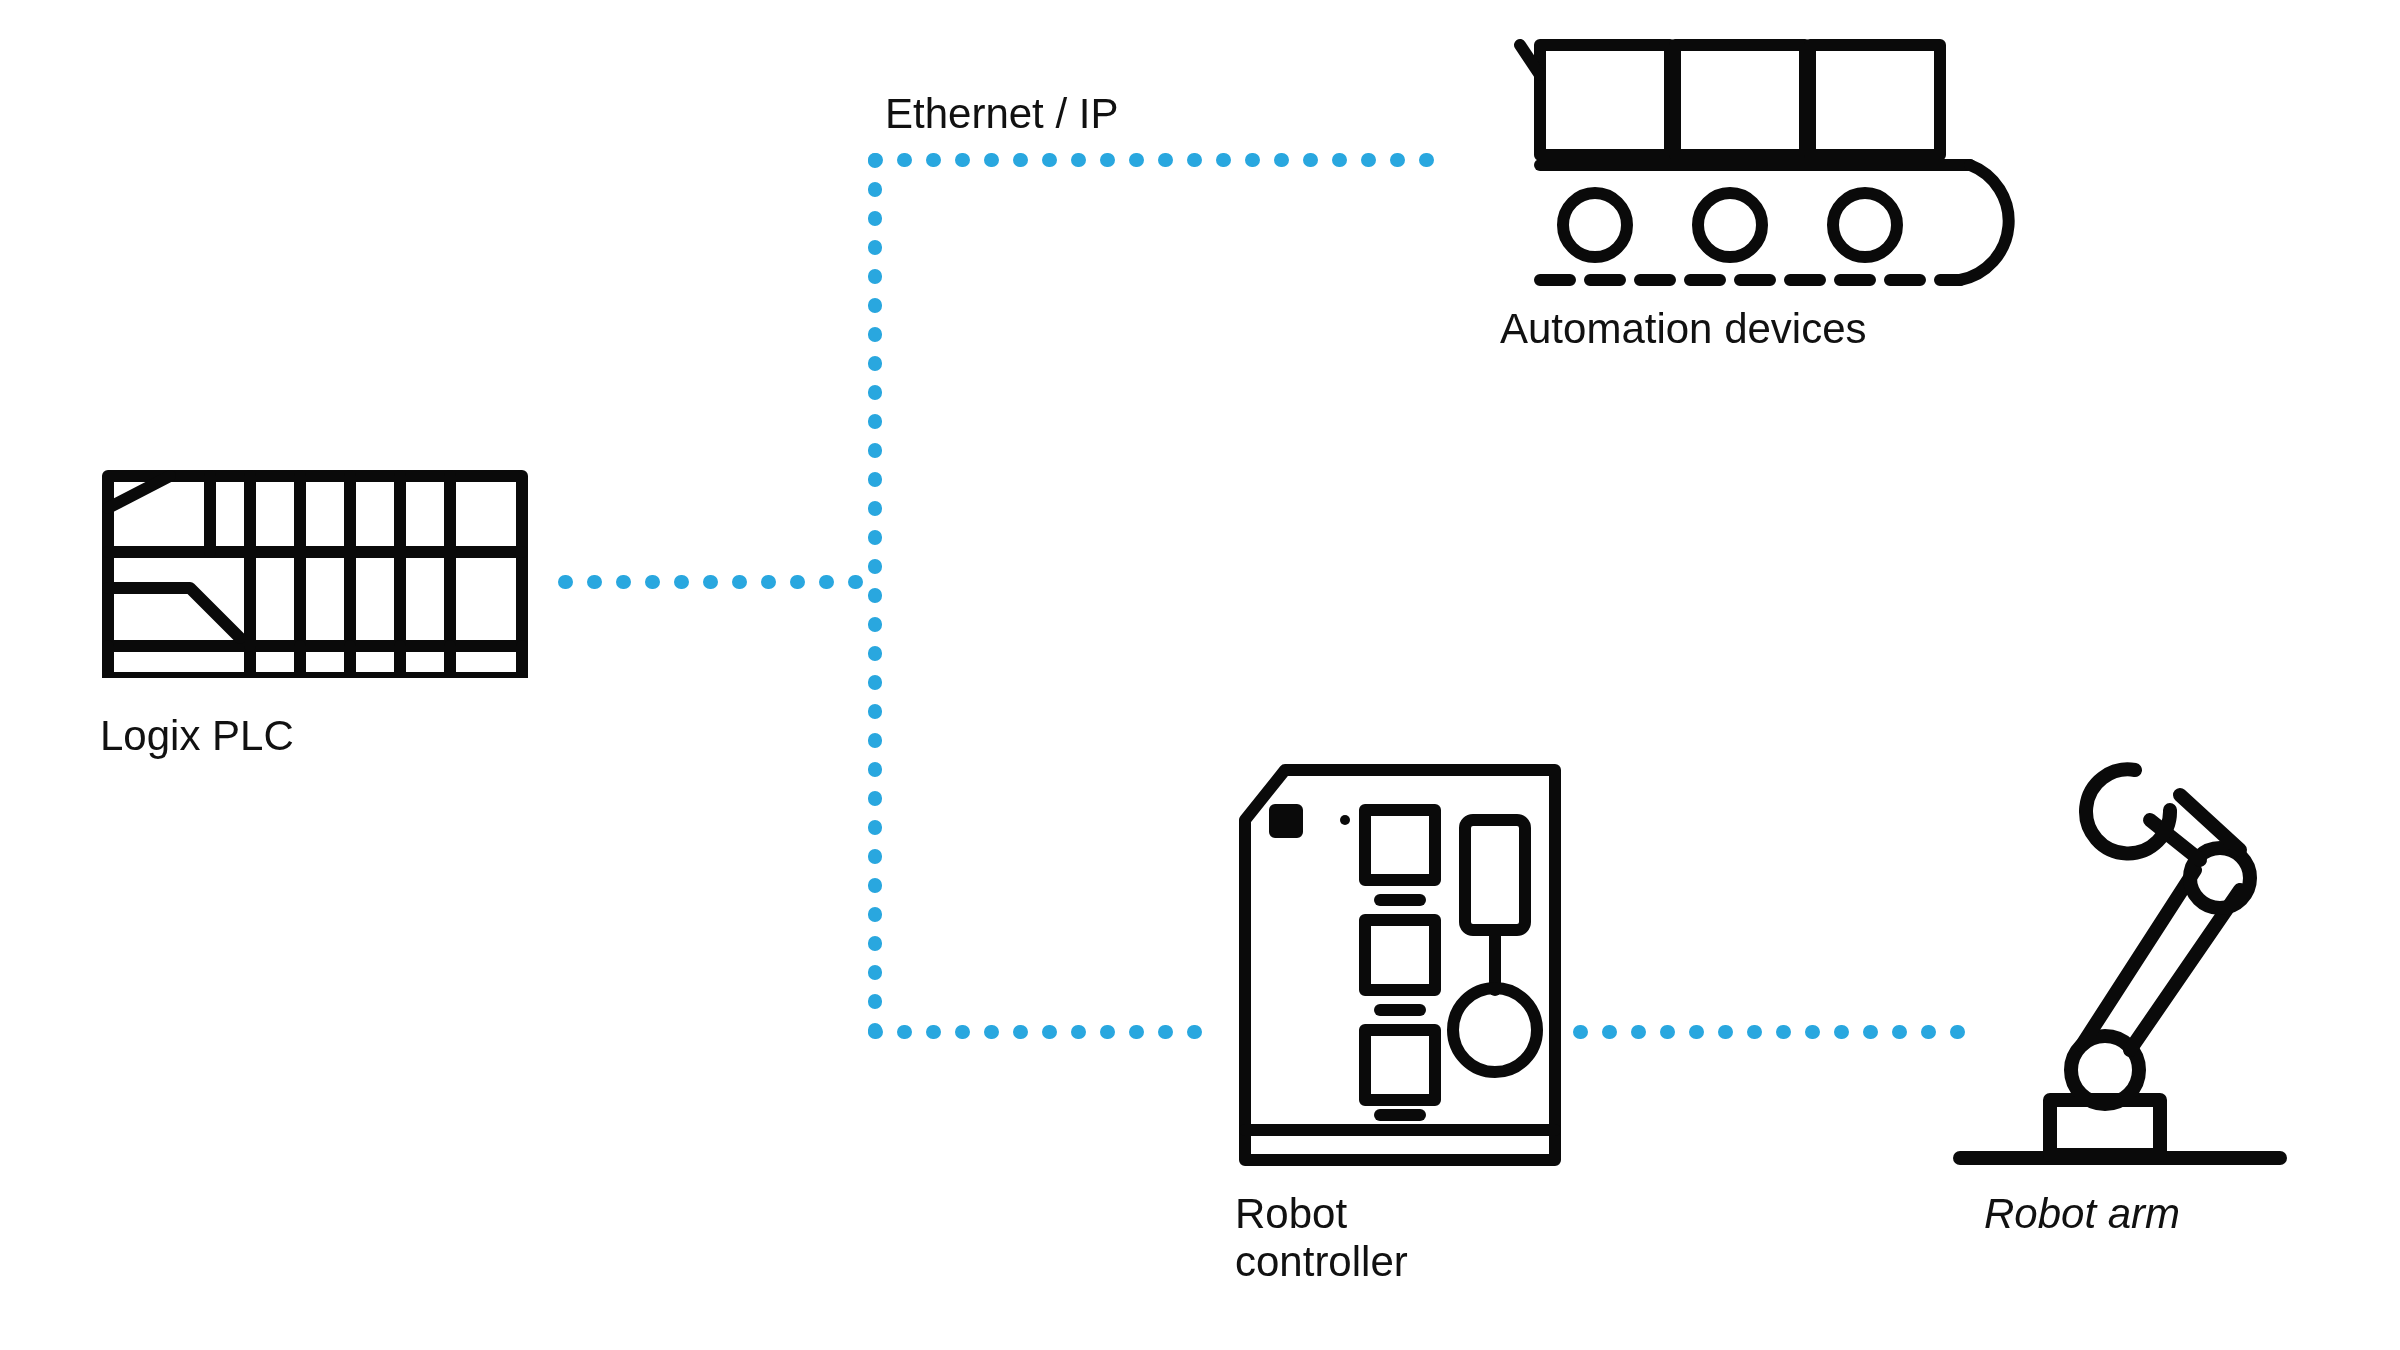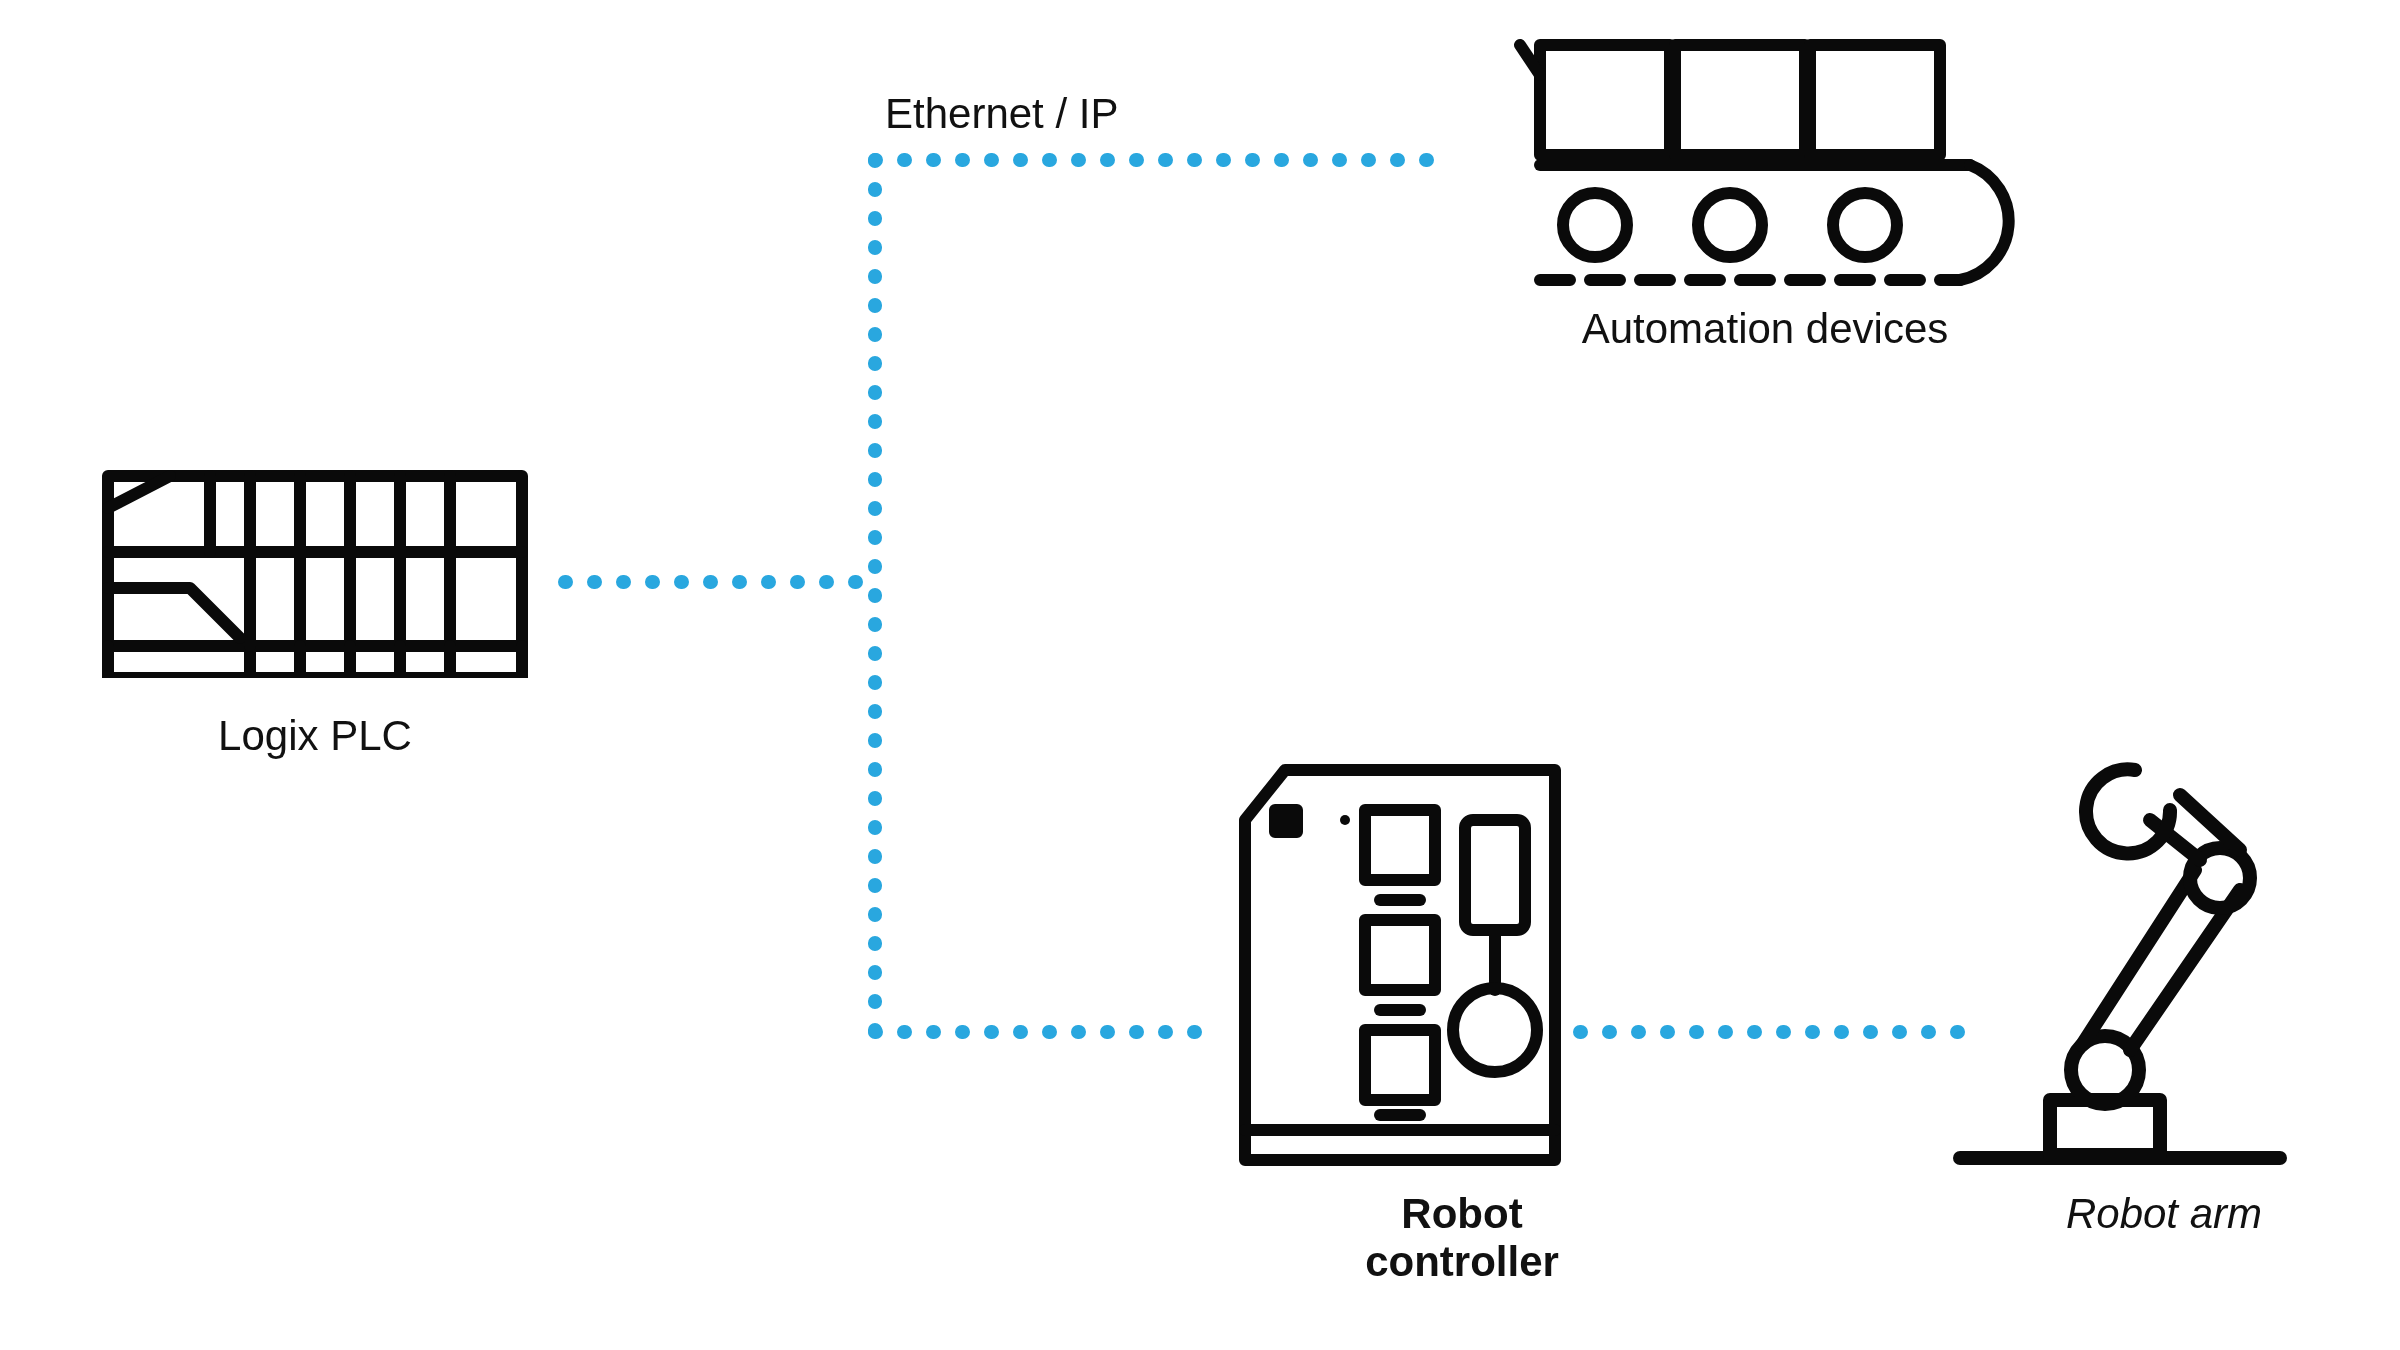--- a/index.html
+++ b/index.html
@@ -9,21 +9,21 @@
     height: 1350px;
     background: #ffffff;
     font-family: "Segoe UI", "Helvetica Neue", Arial, sans-serif;
     position: relative;
     overflow: hidden;
   }
   .label {
     position: absolute;
     font-size: 42px;
     color: #111;
-    text-align: center;
+    text-align: left;
     white-space: pre-line;
     line-height: 1.15;
   }
   .node {
     position: absolute;
   }
   svg.conn {
     position: absolute;
     top: 0;
     left: 0;
@@ -127,21 +127,21 @@
       <line x1="145" y1="250" x2="185" y2="250"></line>
       <rect x="130" y="270" width="70" height="70"></rect>
       <line x1="145" y1="355" x2="185" y2="355"></line>
 
       <rect x="230" y="60" width="60" height="110" rx="8"></rect>
       <line x1="260" y1="170" x2="260" y2="230"></line>
       <circle cx="260" cy="270" r="42"></circle>
     </g>
   </svg>
 </div>
-<div class="label" style="left:1292px; top:1190px; width:340px;font-weight:bold;">Robot
+<div class="label" style="left:1235px; top:1190px; width:340px;">Robot
 controller</div>
 
 <div class="node" style="left:1940px; top:750px;">
   <svg width="360" height="420" viewBox="0 0 360 420">
     <g stroke="#0a0a0a" stroke-width="14" fill="none" stroke-linejoin="round" stroke-linecap="round">
 
       <line x1="20" y1="408" x2="340" y2="408"></line>
 
       <rect x="110" y="350" width="110" height="55"></rect>
 

